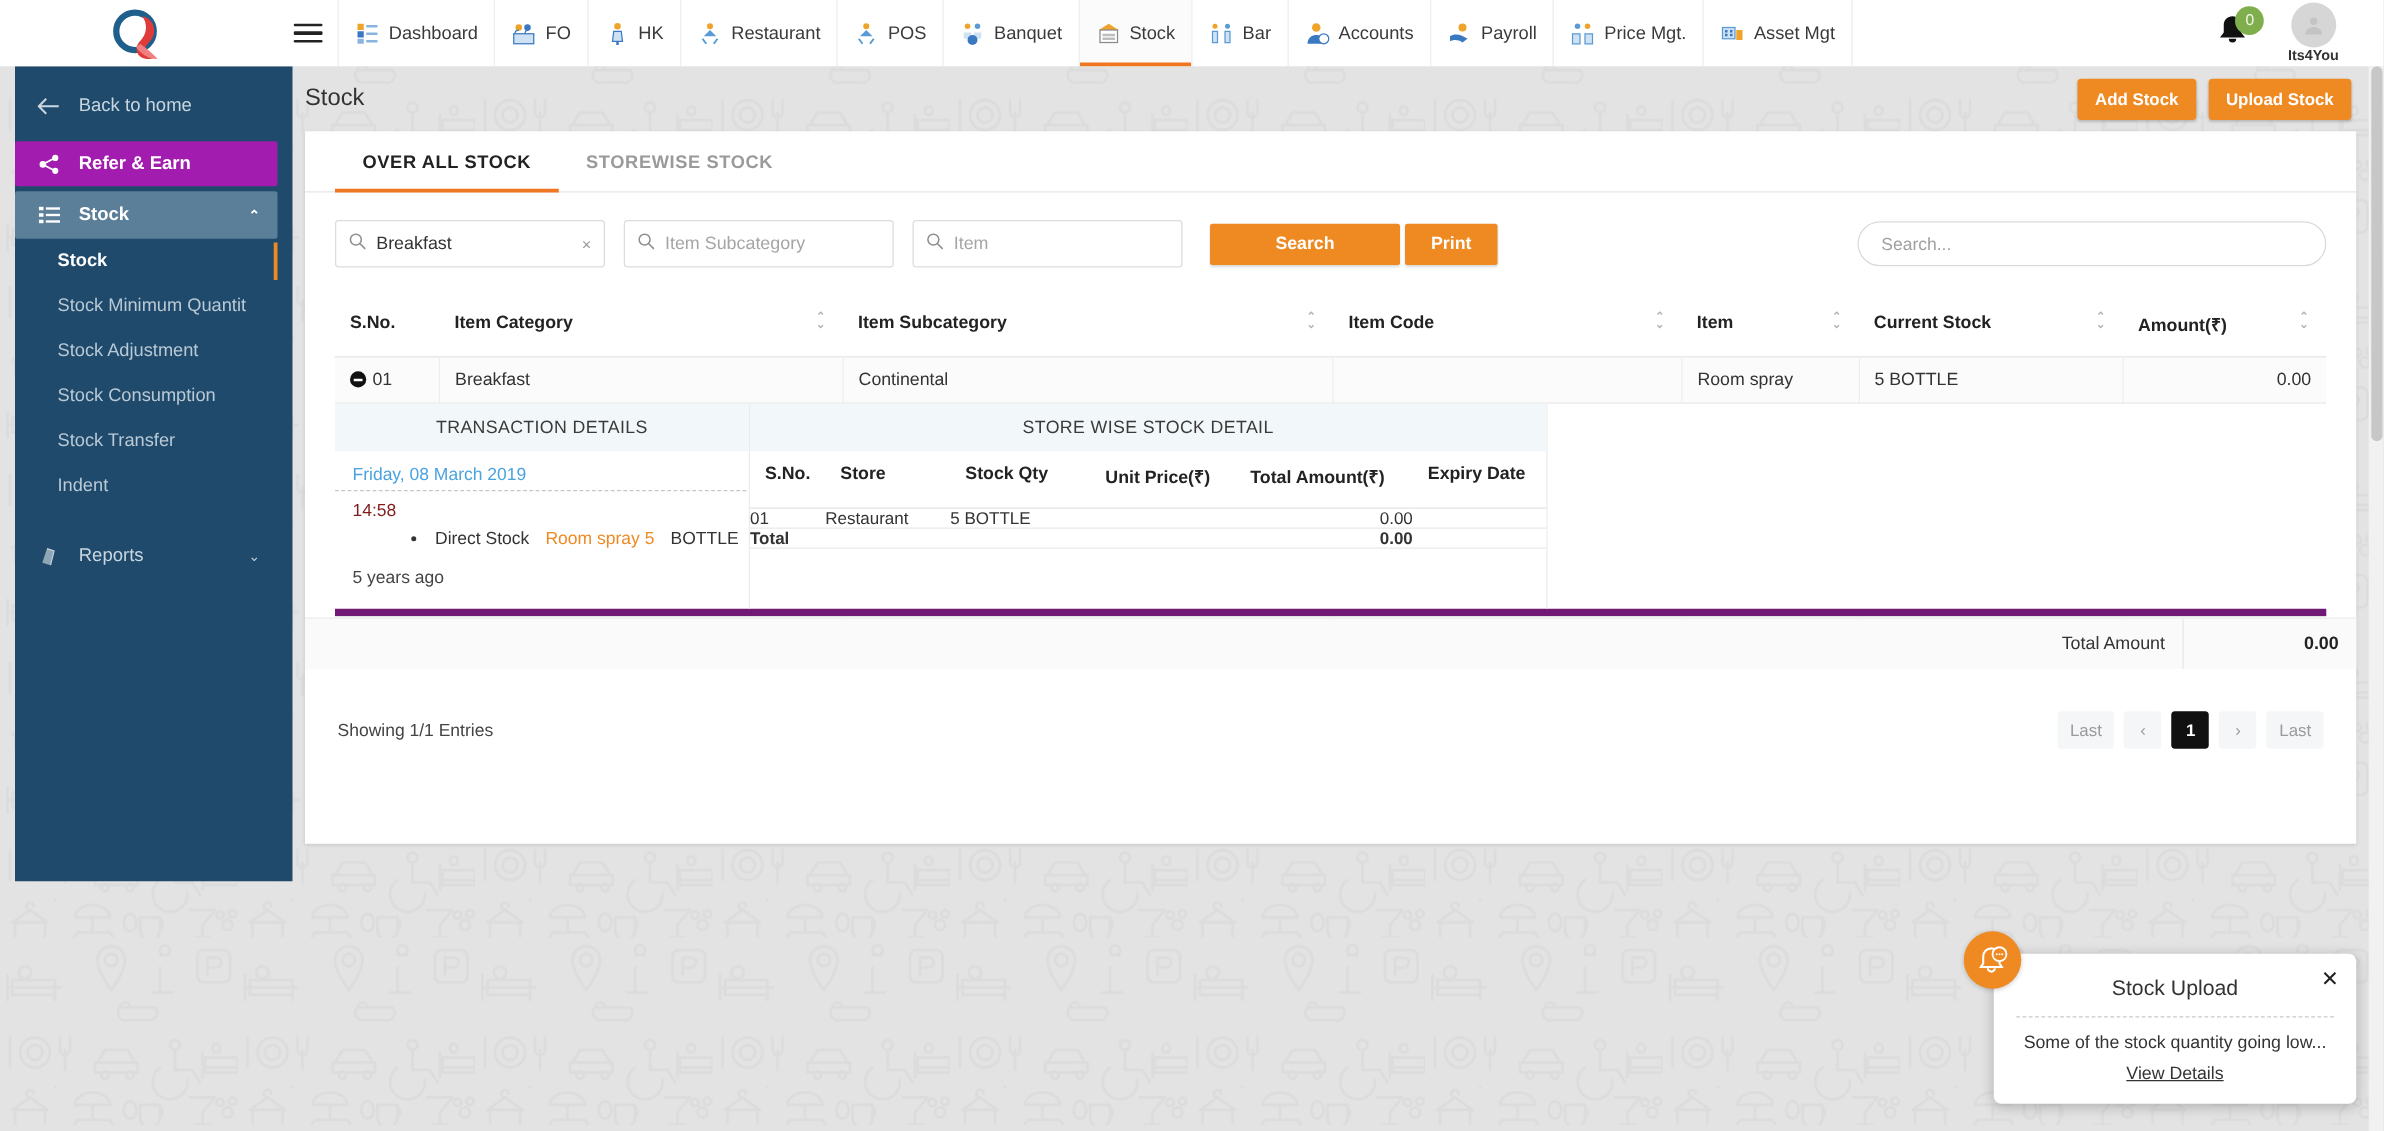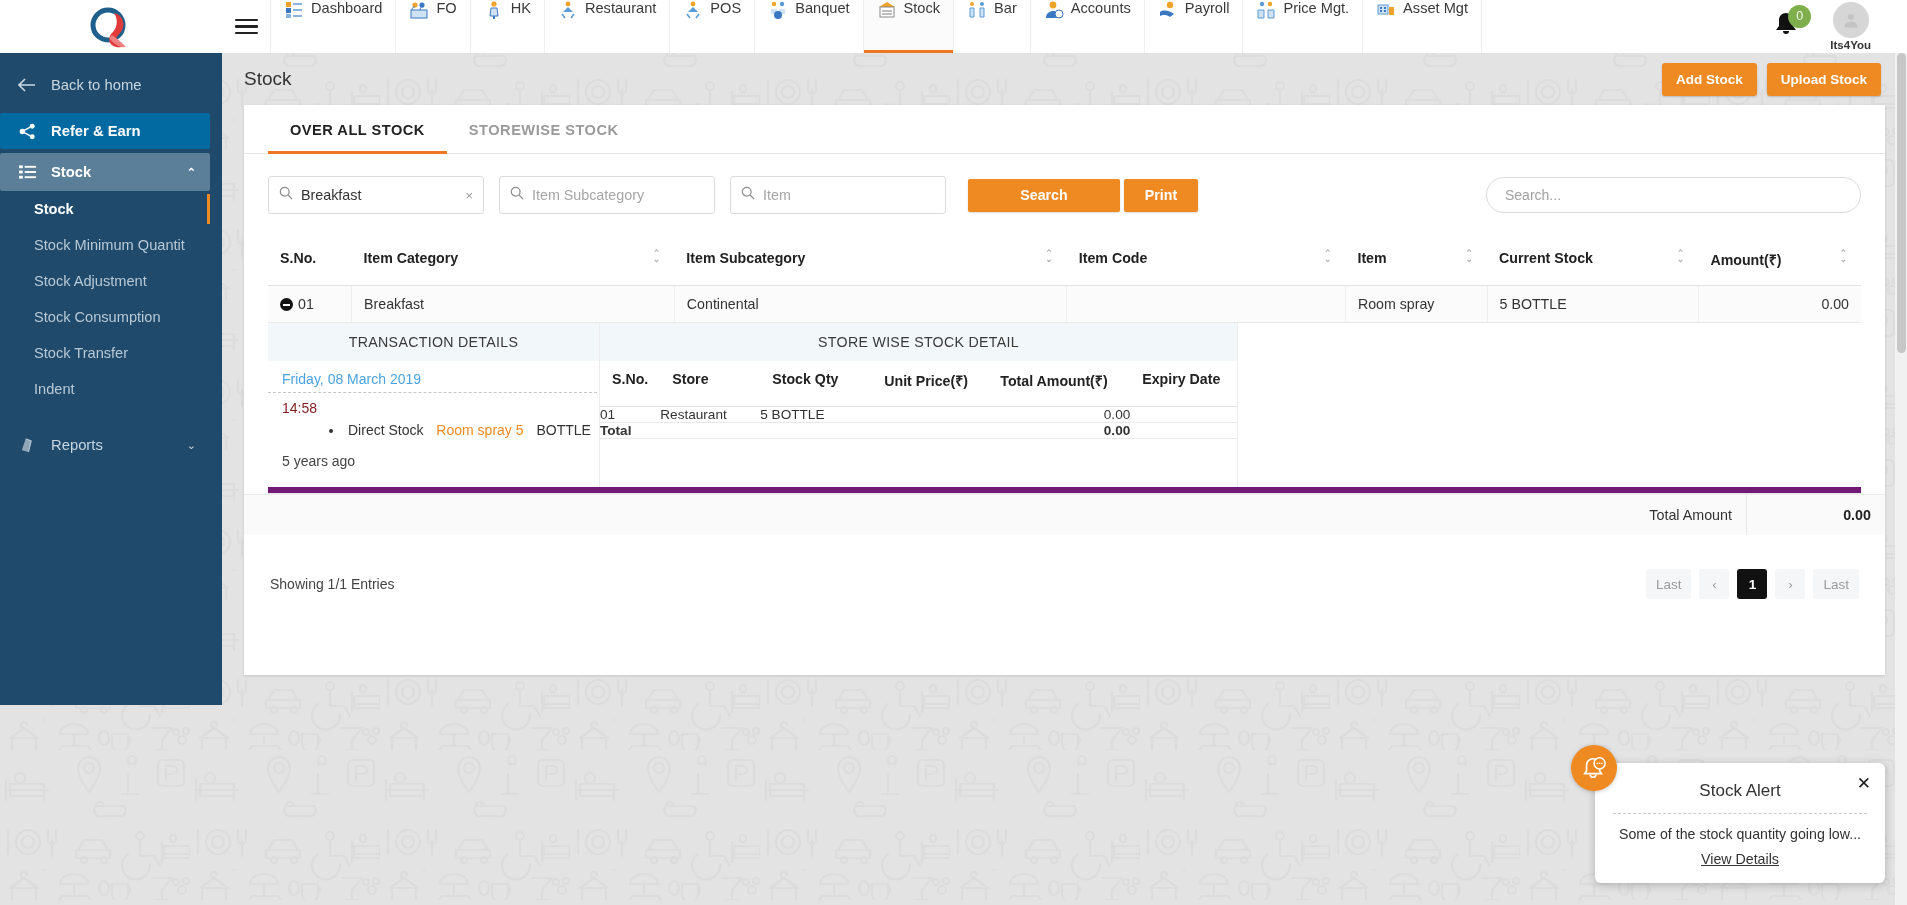--- a/index.html
+++ b/index.html
@@ -34,21 +34,21 @@
     width: 48px; display: flex; align-items: center; justify-content: center;
     cursor: pointer;
   }
   .burger-lines { width: 23px; }
   .burger-lines span {
     display: block; height: 2.6px; background: #222; margin: 4px 0; border-radius: 1px;
   }
 
   #nav-tabs { display: flex; align-items: stretch; }
   .nav-tab {
-    display: flex; align-items: flex-start; gap: 7px;
+    display: flex; align-items: center; gap: 7px;
     padding: 0 13px; cursor: pointer;
     border-left: 1px solid #eeeeee;
     font-size: 14.6px; color: #3a3a3a; white-space: nowrap;
     position: relative;
   }
   .nav-tab:last-child { border-right: 1px solid #eeeeee; }
   .nav-tab.active { background: #fbfbfb; }
   .nav-tab.active::after {
     content: ""; position: absolute; left: 0; right: 0; bottom: 0;
     height: 3px; background: #ef7622;
@@ -69,31 +69,31 @@
   #profile { display: flex; flex-direction: column; align-items: center; gap: 1px; cursor: pointer; }
   #avatar {
     width: 36px; height: 36px; border-radius: 50%; background: #d6d6d6;
     display: flex; align-items: center; justify-content: center;
     color: #bdbdbd; font-size: 9px; letter-spacing: .4px;
   }
   #profile-name { font-size: 11.5px; font-weight: bold; color: #333; }
 
   
   #sidebar {
-    position: absolute; left: 0; top: 53px; width: 222px; height: 652px;
+    position: absolute; left: 12px; top: 53px; width: 222px; height: 652px;
     background: #1f4a6b; z-index: 20; padding-top: 12px;
     font-size: 14.8px; overflow: hidden;
   }
   .side-row {
     display: flex; align-items: center; height: 40px; color: #c8d6e0;
     padding-left: 18px; cursor: pointer; gap: 15px;
   }
   .side-ico { width: 18px; flex: 0 0 18px; display: flex; justify-content: center; color: #cbd8e2; }
   #refer {
-    background: #0369a1; color: #ffffff; font-weight: bold;
+    background: #a21caf; color: #ffffff; font-weight: bold;
     margin: 8px 12px 4px 0; height: 36px; border-radius: 2px;
     display: flex; align-items: center; padding-left: 18px; gap: 15px; cursor: pointer;
   }
   #refer .side-ico { color: #fff; }
   #stock-group {
     background: #5b7e99; color: #ffffff; font-weight: bold;
     margin: 4px 12px 0 0; height: 38px; border-radius: 2px;
     display: flex; align-items: center; padding-left: 18px; gap: 15px; cursor: pointer;
   }
   #stock-group .side-ico { color: #fff; }
@@ -767,21 +767,21 @@
     <svg viewBox="0 0 28 28" width="26" height="26">
       <path d="M13 4 c-4 0 -7 3 -7 7 v6 l-2 3 h18 l-2 -3 v-6 c0 -4 -3 -7 -7 -7 z" fill="none" stroke="#fff" stroke-width="1.8"></path>
       <path d="M10 21 a3 3 0 0 0 6 0" fill="none" stroke="#fff" stroke-width="1.8"></path>
       <circle cx="20" cy="9" r="6" fill="#ef8a22" stroke="#fff" stroke-width="1.6"></circle>
       <circle cx="17.6" cy="9" r="0.9" fill="#fff"></circle>
         <circle cx="20" cy="9" r="0.9" fill="#fff"></circle>
         <circle cx="22.4" cy="9" r="0.9" fill="#fff"></circle>
     </svg>
   </div>
   <div id="toast-close">✕</div>
-  <div id="toast-title">Stock Alert</div>
+  <div id="toast-title">Stock Upload</div>
   <div id="toast-divider"></div>
   <div id="toast-msg">Some of the stock quantity going low...</div>
   <div id="toast-link">View Details</div>
 </div>
 
 <div id="vscroll">
   <div id="vscroll-thumb"></div>
 </div>
 
 </body></html>

